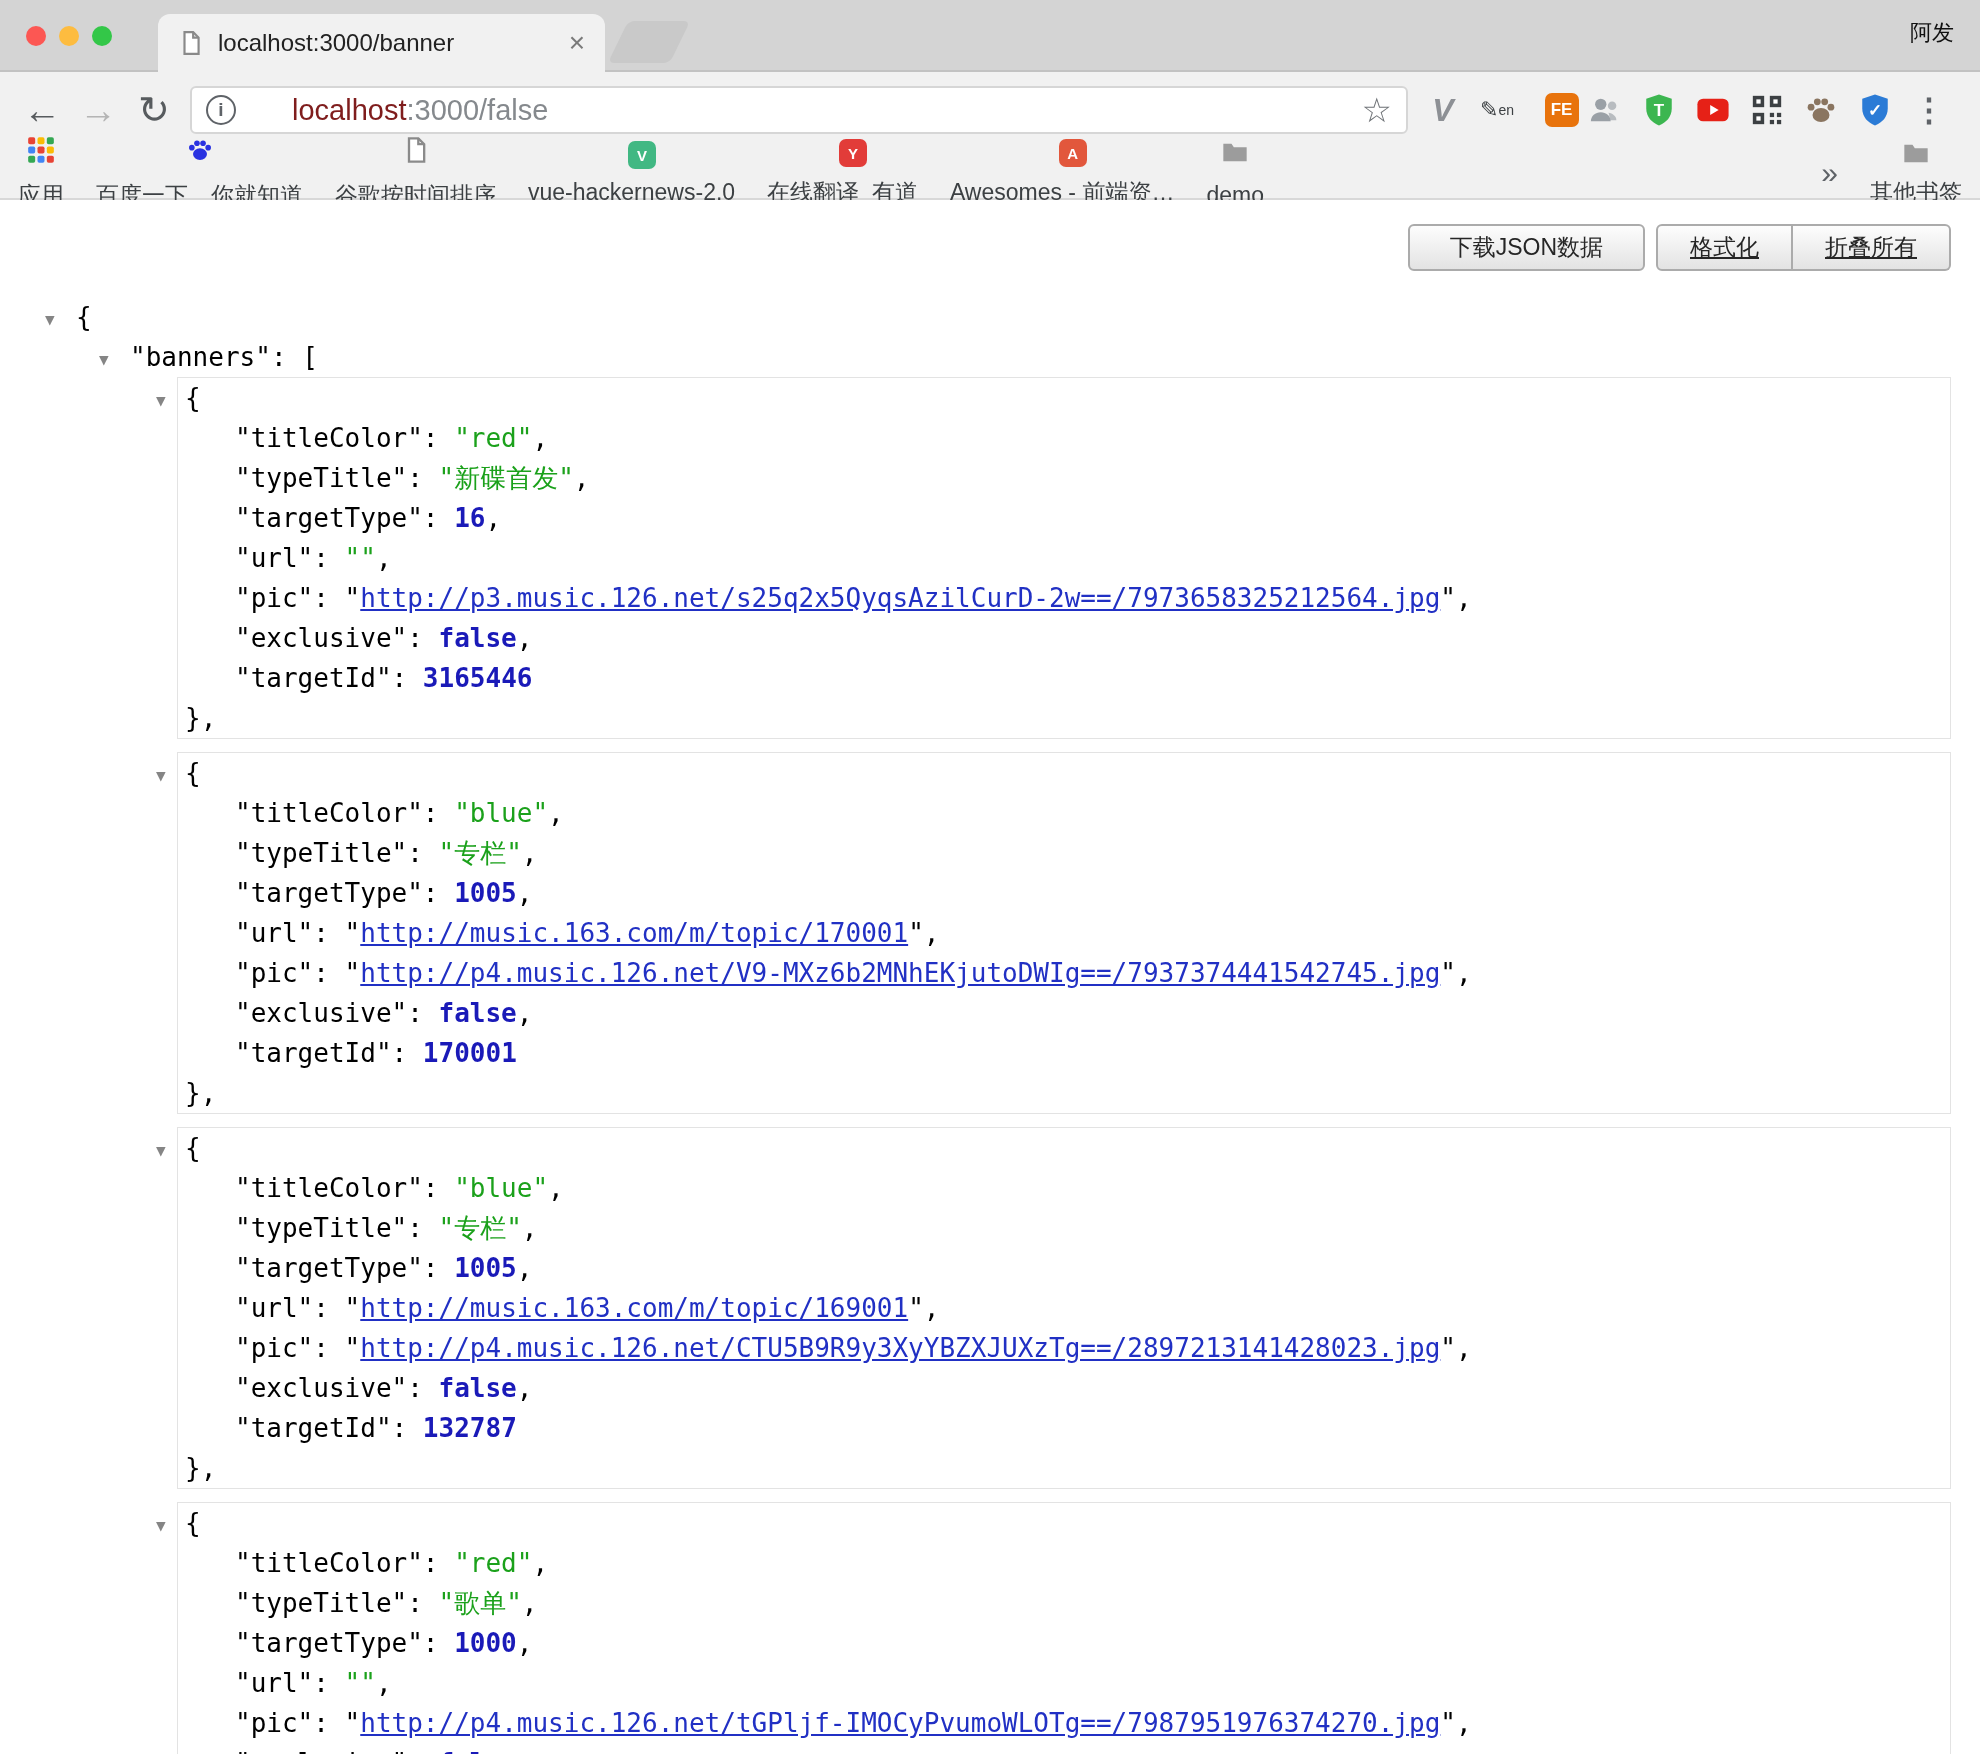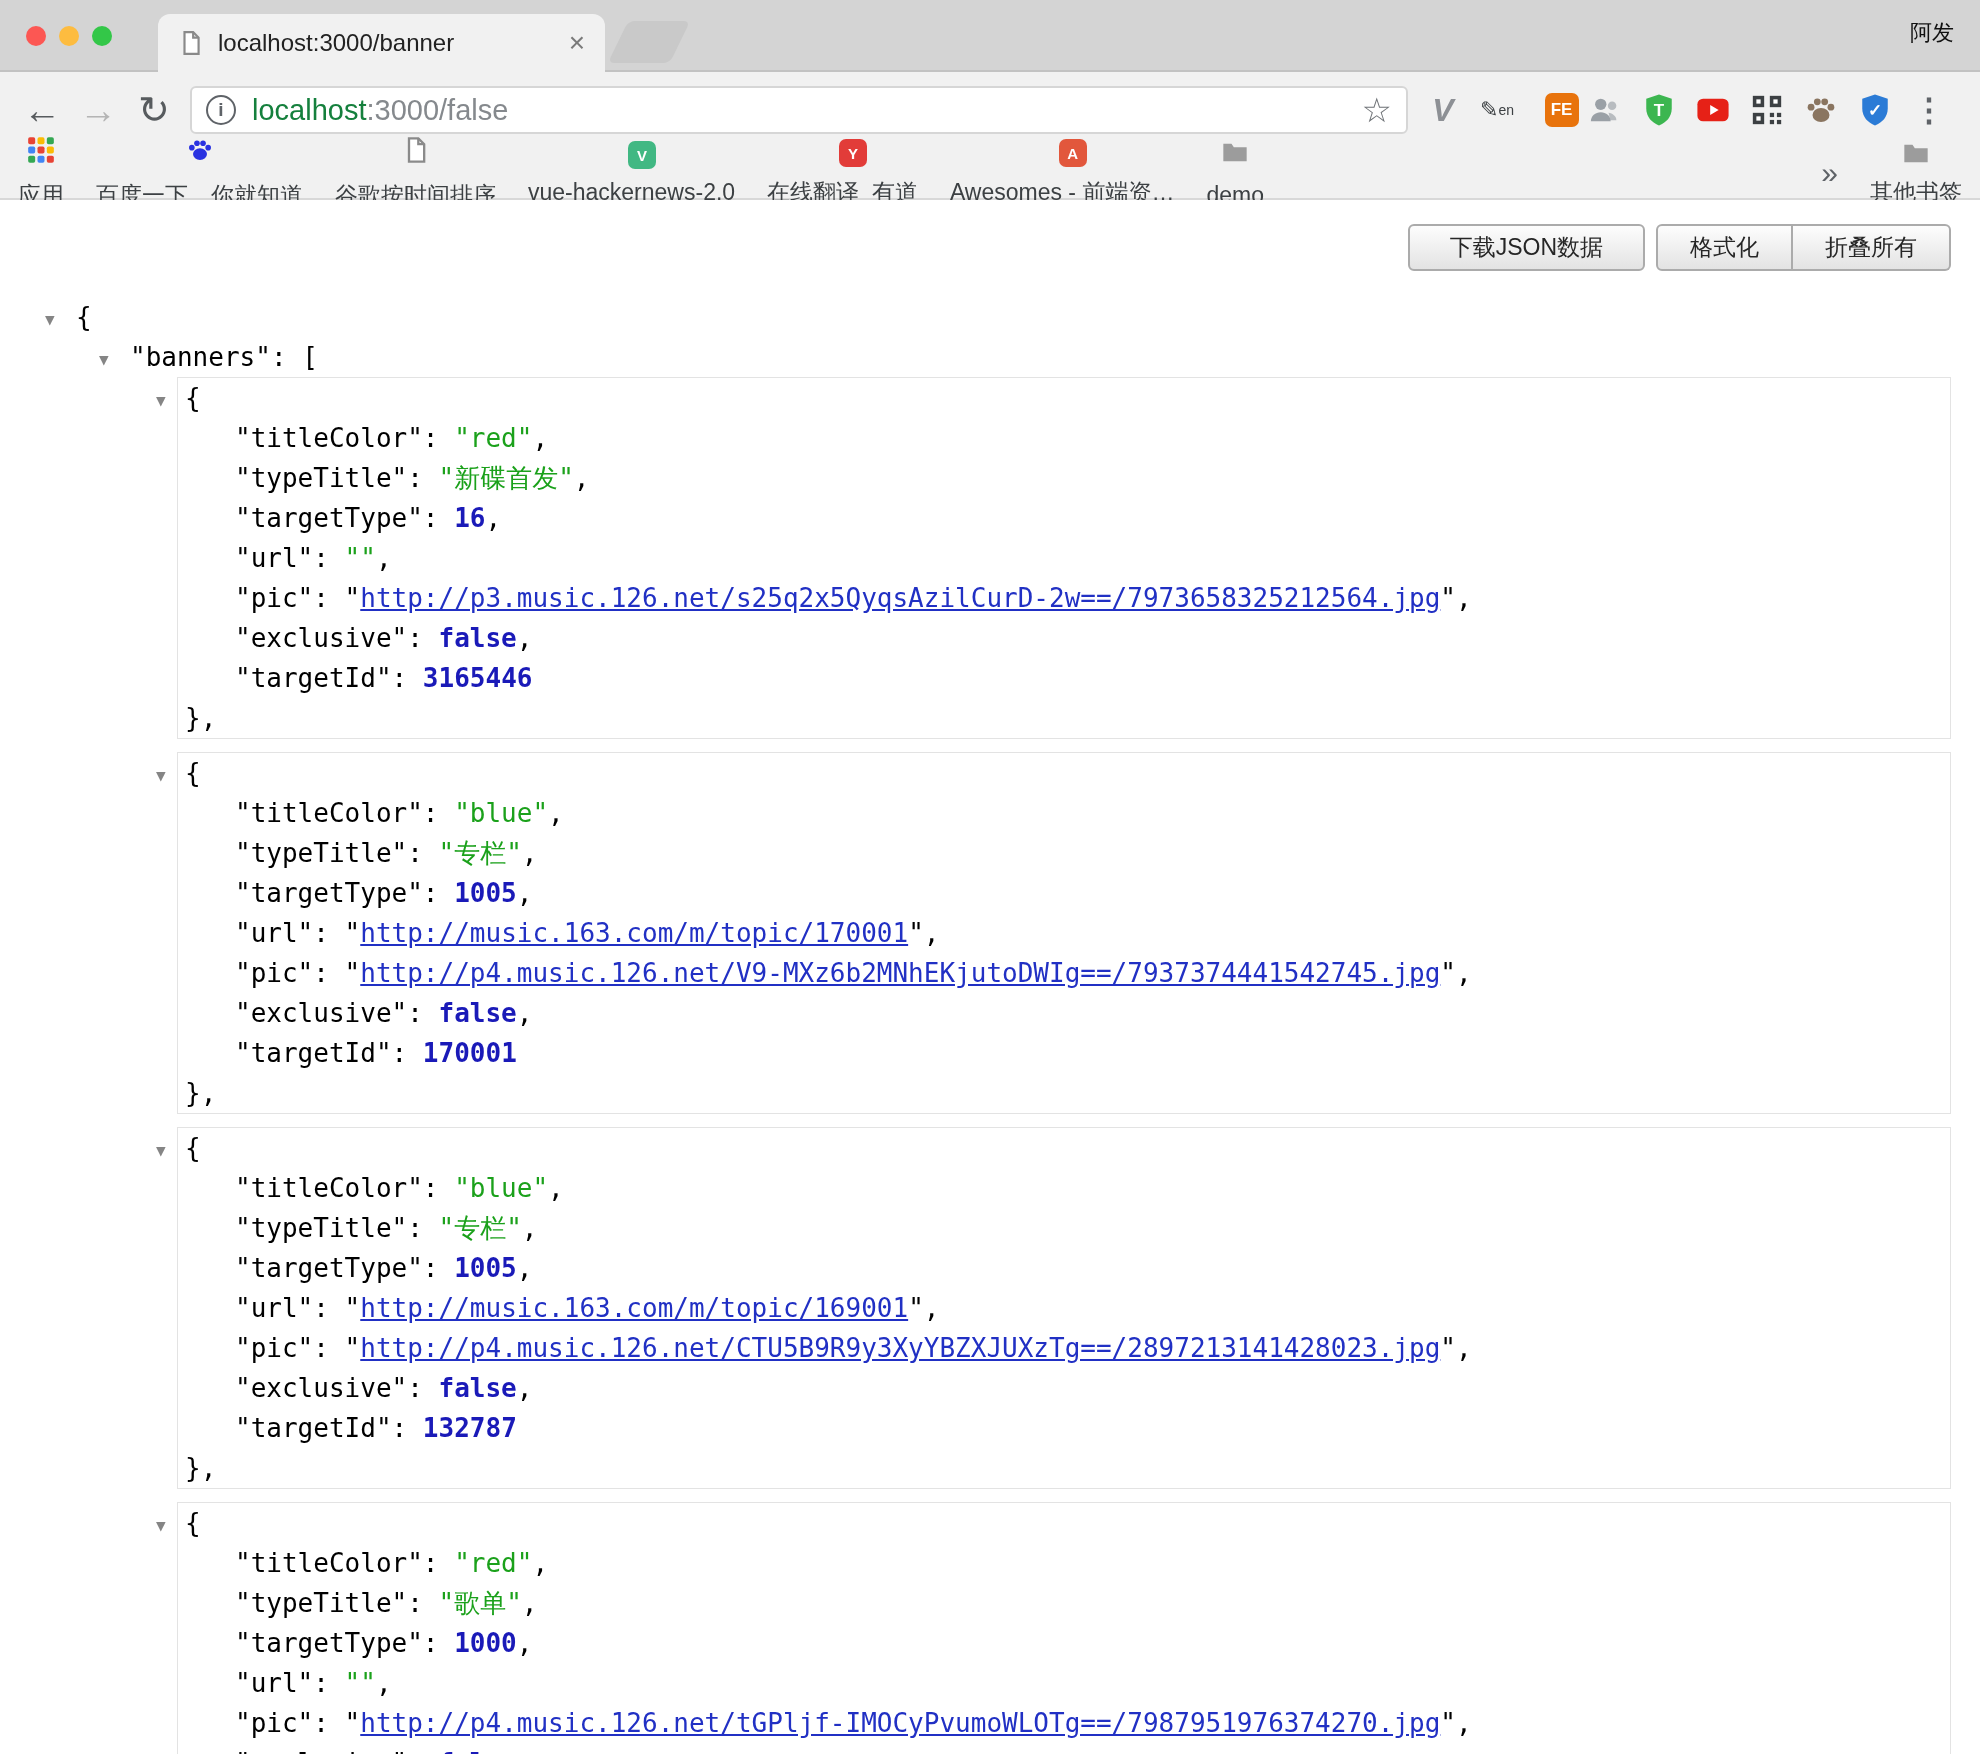--- a/index.html
+++ b/index.html
@@ -27,21 +27,21 @@
   
   .toolbar { height: 76px; background: #f1f1f1; display: flex; align-items: center; padding: 0 14px; }
   .nav { font-size: 38px; color: #575b5e; width: 56px; text-align: center; line-height: 1; }
   .nav.fwd { color: #b5b5b5; }
   .omnibox { width: 1218px; height: 48px; background: #fff; border: 2px solid #d6d6d6;
              border-radius: 6px; display: flex; align-items: center; padding: 0 14px; margin-left: 8px; }
   .info-badge { width: 30px; height: 30px; border: 2px solid #5f6368; border-radius: 50%;
                 color: #5f6368; display: flex; align-items: center; justify-content: center;
                 font-size: 19px; font-weight: bold; flex: none; }
   .url { font-size: 29px; margin-left: 16px; flex: 1; white-space: nowrap; overflow: hidden; }
-  .url b { color: #15803d; font-weight: normal; }
+  .url b { color: #7f1d1d; font-weight: normal; margin-left: 40px; }
   .url .path { color: #85898d; }
   .star { font-size: 34px; color: #6f7377; line-height: 1; }
   .extensions { display: flex; align-items: center; gap: 8px; margin-left: 12px; }
   .ext { width: 46px; height: 46px; display: flex; align-items: center; justify-content: center; }
 
   .ig { width: 34px; height: 34px; display: inline-flex; align-items: center; justify-content: center; flex: none; }
   svg.ig { display: inline-block; }
   .letter { border-radius: 7px; font-weight: bold; font-size: 17px; color: #fff;
             display: inline-flex; align-items: center; justify-content: center; margin-left: 21px; }
   .vmark { color: #8d9095; font-weight: bold; font-style: italic; font-size: 32px; }
@@ -60,21 +60,21 @@
   .overflow { margin-left: auto; font-size: 30px; color: #5f6368; }
 
   
   .page { position: relative; height: 1554px; background: #fff; overflow: hidden; }
   .actions { position: absolute; top: 24px; right: 29px; display: flex; gap: 11px; }
   .btn, .seg { height: 47px; font-size: 23px; color: #262626; font-family: inherit;
                background: linear-gradient(#fdfdfd,#e3e3e3); border: 2px solid #ababab;
                border-radius: 6px; padding: 0 40px; cursor: pointer; }
   .seg { padding: 0 32px; }
   .btn-group { display: flex; }
-  .btn-group .seg { border-radius: 0; border-left-width: 0; }
+  .btn-group .seg { border-radius: 0; border-left-width: 0; text-decoration: underline; }
   .btn-group .seg:first-child { border-radius: 6px 0 0 6px; border-left-width: 2px; }
   .btn-group .seg:last-child { border-radius: 0 6px 6px 0; }
 
   
   .json-tree { position: absolute; top: 97px; left: 0; right: 0;
                font-family: "DejaVu Sans Mono", monospace; font-size: 26px;
                line-height: 40px; color: #000; }
   .line { position: relative; white-space: nowrap; }
   .tri { position: absolute; font-size: 16px; color: #858585; top: 3px; cursor: pointer; }
   .root-line { padding-left: 76px; }    .root-line .tri { left: 45px; }

